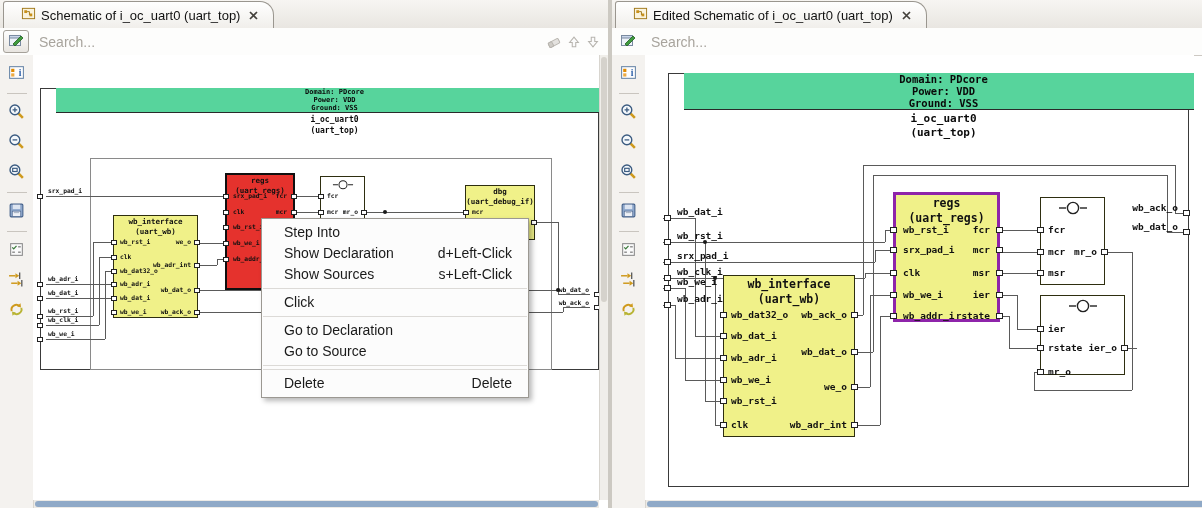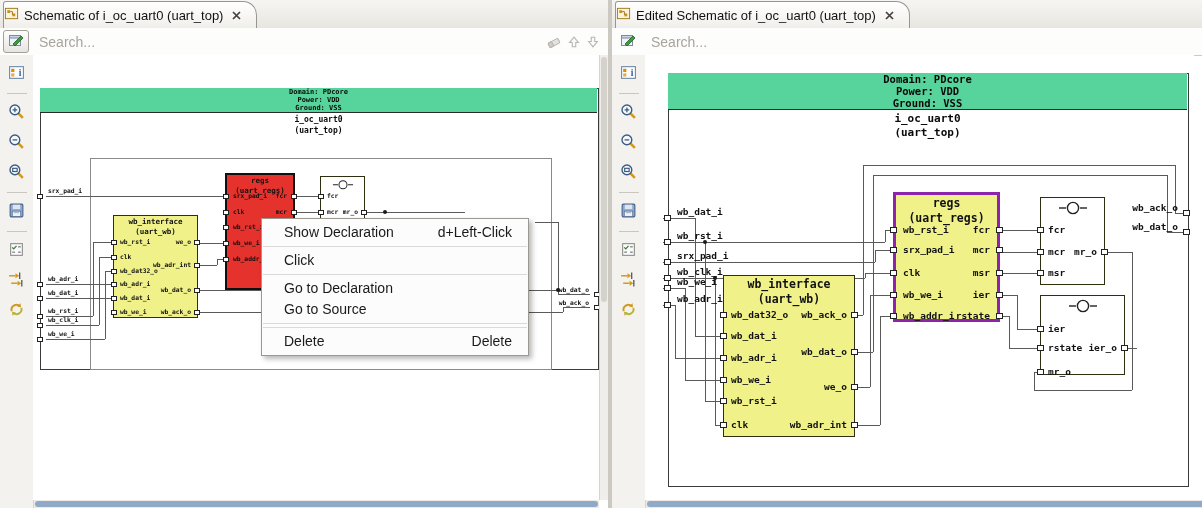--- a/index.html
+++ b/index.html
@@ -5,21 +5,21 @@
   html,body{margin:0;padding:0;}
   body{width:1202px;height:508px;position:relative;overflow:hidden;background:#ccc9c2;
        font-family:"Liberation Sans",sans-serif;}
   .panel{position:absolute;top:0;height:508px;background:#fff;}
   #panel-left{left:0;width:608px;}
   #panel-right{left:612px;width:691px;}
   .tabbar{position:absolute;left:0;top:0;right:0;height:28px;
           background:linear-gradient(#f7f5f2,#e9e6e1);border-bottom:1px solid #b8b4ad;}
   .tab{position:absolute;left:3px;top:1px;height:27px;background:linear-gradient(#ffffff,#f0eeea);
        border:1px solid #9a968f;border-bottom:none;border-radius:3px 14px 0 0;
-       display:flex;align-items:center;padding:0 14px 0 0;}
+       display:flex;align-items:center;padding:0 14px 0 17px;}
   .tab-title{font-size:13px;color:#111;margin:0 8px 0 5px;white-space:nowrap;}
   .searchrow{position:absolute;left:0;top:28px;right:0;height:27px;background:#fdfdfc;
              border-bottom:1px solid #cdc9c3;display:flex;align-items:center;}
   .srch-btn{width:26px;height:23px;margin-left:3px;border:1px solid #a5a19a;border-radius:3px;
             background:linear-gradient(#fefefe,#e8e5e0);display:flex;align-items:center;justify-content:center;padding:0;}
   .srch-btn.flat{border:none;background:transparent;}
   .search-input{flex:1;border:none;outline:none;font-size:14px;color:#333;margin-left:8px;
                 font-family:"Liberation Sans",sans-serif;background:transparent;}
   .search-input::placeholder{color:#a8a49d;}
   .sr-icons{display:flex;align-items:center;gap:5px;margin-right:8px;}
@@ -38,21 +38,21 @@
   
   .wire{position:absolute;background:#5a5a5a;}
   .dot{position:absolute;width:4px;height:4px;border-radius:2px;background:#1a1a1a;}
   .srect{position:absolute;background:transparent;}
   .blk{position:absolute;box-sizing:border-box;}
   .blk .title{position:absolute;left:0;right:0;top:1px;text-align:center;font-weight:bold;
               font-family:"DejaVu Sans Mono",monospace;color:#111;}
   .portlbl{position:absolute;font-family:"DejaVu Sans Mono",monospace;font-weight:bold;color:#111;white-space:nowrap;}
   .pinglyph{position:absolute;background:#fff;border:1px solid #222;box-sizing:border-box;}
   .schlabel{position:absolute;font-family:"DejaVu Sans Mono",monospace;font-weight:bold;color:#111;white-space:nowrap;}
-  .hdr{position:absolute;text-align:center;font-family:"DejaVu Sans Mono",monospace;font-weight:bold;color:#0a0a0a;}
+  .hdr{position:absolute;text-align:center;font-family:"DejaVu Sans Mono",monospace;font-weight:bold;color:#0a0a0a;margin-left:16px;}
   
   .context-menu{position:absolute;background:#fcfcfc;border:1px solid #9b9892;z-index:50;
                 box-shadow:3px 3px 5px rgba(0,0,0,0.28);padding:3px 0;}
   .cm-item{height:21px;line-height:21px;font-size:14px;color:#1a1a1a;padding:0 16px 0 22px;
            display:flex;justify-content:space-between;white-space:nowrap;}
   .cm-item .sc{margin-left:30px;color:#1a1a1a;}
   .cm-item.hl{background:linear-gradient(#a9a9a9,#8d8d8d);color:#f2f2f2;}
   .cm-sep{border-top:1px solid #dcdad7;margin:3px 1px;}
 </style>
 </head>
@@ -262,20 +262,30 @@
             <line x1="22" y1="8" x2="29" y2="8" stroke="#222" stroke-width="1.4"></line>
             <circle cx="15" cy="8" r="5.6" fill="#fff" stroke="#222" stroke-width="1.4"></circle>
           </svg></div>
         <div class="portlbl" style="font-size: 6.3px; line-height: 8.3px; top: 14.85px; left: 6px;">fcr</div>
         <div class="pinglyph" style="width: 6px; height: 5px; top: 16.5px; left: -3px;"></div>
         <div class="portlbl" style="font-size: 6.3px; line-height: 8.3px; top: 30.85px; left: 6px;">mcr</div>
         <div class="pinglyph" style="width: 6px; height: 5px; top: 32.5px; left: -3px;"></div>
         <div class="portlbl" style="font-size: 6.3px; line-height: 8.3px; top: 30.85px; right: 6px;">mr_o</div>
         <div class="pinglyph" style="width: 6px; height: 5px; top: 32.5px; right: -3px;"></div>
       </div>
+      <div class="blk" style="left: 432px; top: 130px; width: 70px; height: 55px; background: rgb(240, 241, 137); border: 1px solid rgb(46, 46, 16);">
+        <div class="title" style="font-size: 7.5px; line-height: 9.75px;">
+          <div>dbg</div>
+          <div>(uart_debug_if)</div>
+        </div>
+        <div class="portlbl" style="font-size: 6.3px; line-height: 8.3px; top: 21.85px; left: 6px;">mcr</div>
+        <div class="pinglyph" style="width: 6px; height: 5px; top: 23.5px; left: -3px;"></div>
+        <div class="portlbl" style="font-size: 6.3px; line-height: 8.3px; top: 31.85px; right: 6px;">_o</div>
+        <div class="pinglyph" style="width: 6px; height: 5px; top: 33.5px; right: -3px;"></div>
+      </div>
       <div class="pinglyph" style="left: 4px; top: 138.5px; width: 6px; height: 5px;"></div>
       <div class="schlabel" style="left: 15px; top: 131.7px; font-size: 6.3px;">srx_pad_i</div>
       <div class="pinglyph" style="left: 4px; top: 226.5px; width: 6px; height: 5px;"></div>
       <div class="schlabel" style="left: 15px; top: 219.7px; font-size: 6.3px;">wb_adr_i</div>
       <div class="pinglyph" style="left: 4px; top: 240.5px; width: 6px; height: 5px;"></div>
       <div class="schlabel" style="left: 15px; top: 233.7px; font-size: 6.3px;">wb_dat_i</div>
       <div class="pinglyph" style="left: 4px; top: 258.5px; width: 6px; height: 5px;"></div>
       <div class="schlabel" style="left: 15px; top: 251.7px; font-size: 6.3px;">wb_rst_i</div>
       <div class="pinglyph" style="left: 4px; top: 267.5px; width: 6px; height: 5px;"></div>
       <div class="schlabel" style="left: 15px; top: 260.7px; font-size: 6.3px;">wb_clk_i</div>
@@ -287,22 +297,29 @@
       <div class="schlabel" style="right: 11px; top: 243.7px; font-size: 6.3px;">wb_ack_o</div>
     </div>
   <div class="vscroll">
       <div class="vthumb"></div>
     </div>
   <div class="hscroll">
       <div class="hthumb" style="background: rgb(143, 169, 199);"></div>
     </div>
   <div class="context-menu" id="ctx-menu" style="left: 261px; top: 218px; width: 266px;">
       <div class="cm-item">
+        <span>Step Into</span>
+      </div>
+      <div class="cm-item">
         <span>Show Declaration</span>
         <span class="sc">d+Left-Click</span>
+      </div>
+      <div class="cm-item">
+        <span>Show Sources</span>
+        <span class="sc">s+Left-Click</span>
       </div>
       <div class="cm-sep"></div>
       <div class="cm-item">
         <span>Click</span>
       </div>
       <div class="cm-sep"></div>
       <div class="cm-item">
         <span>Go to Declaration</span>
       </div>
       <div class="cm-item">

